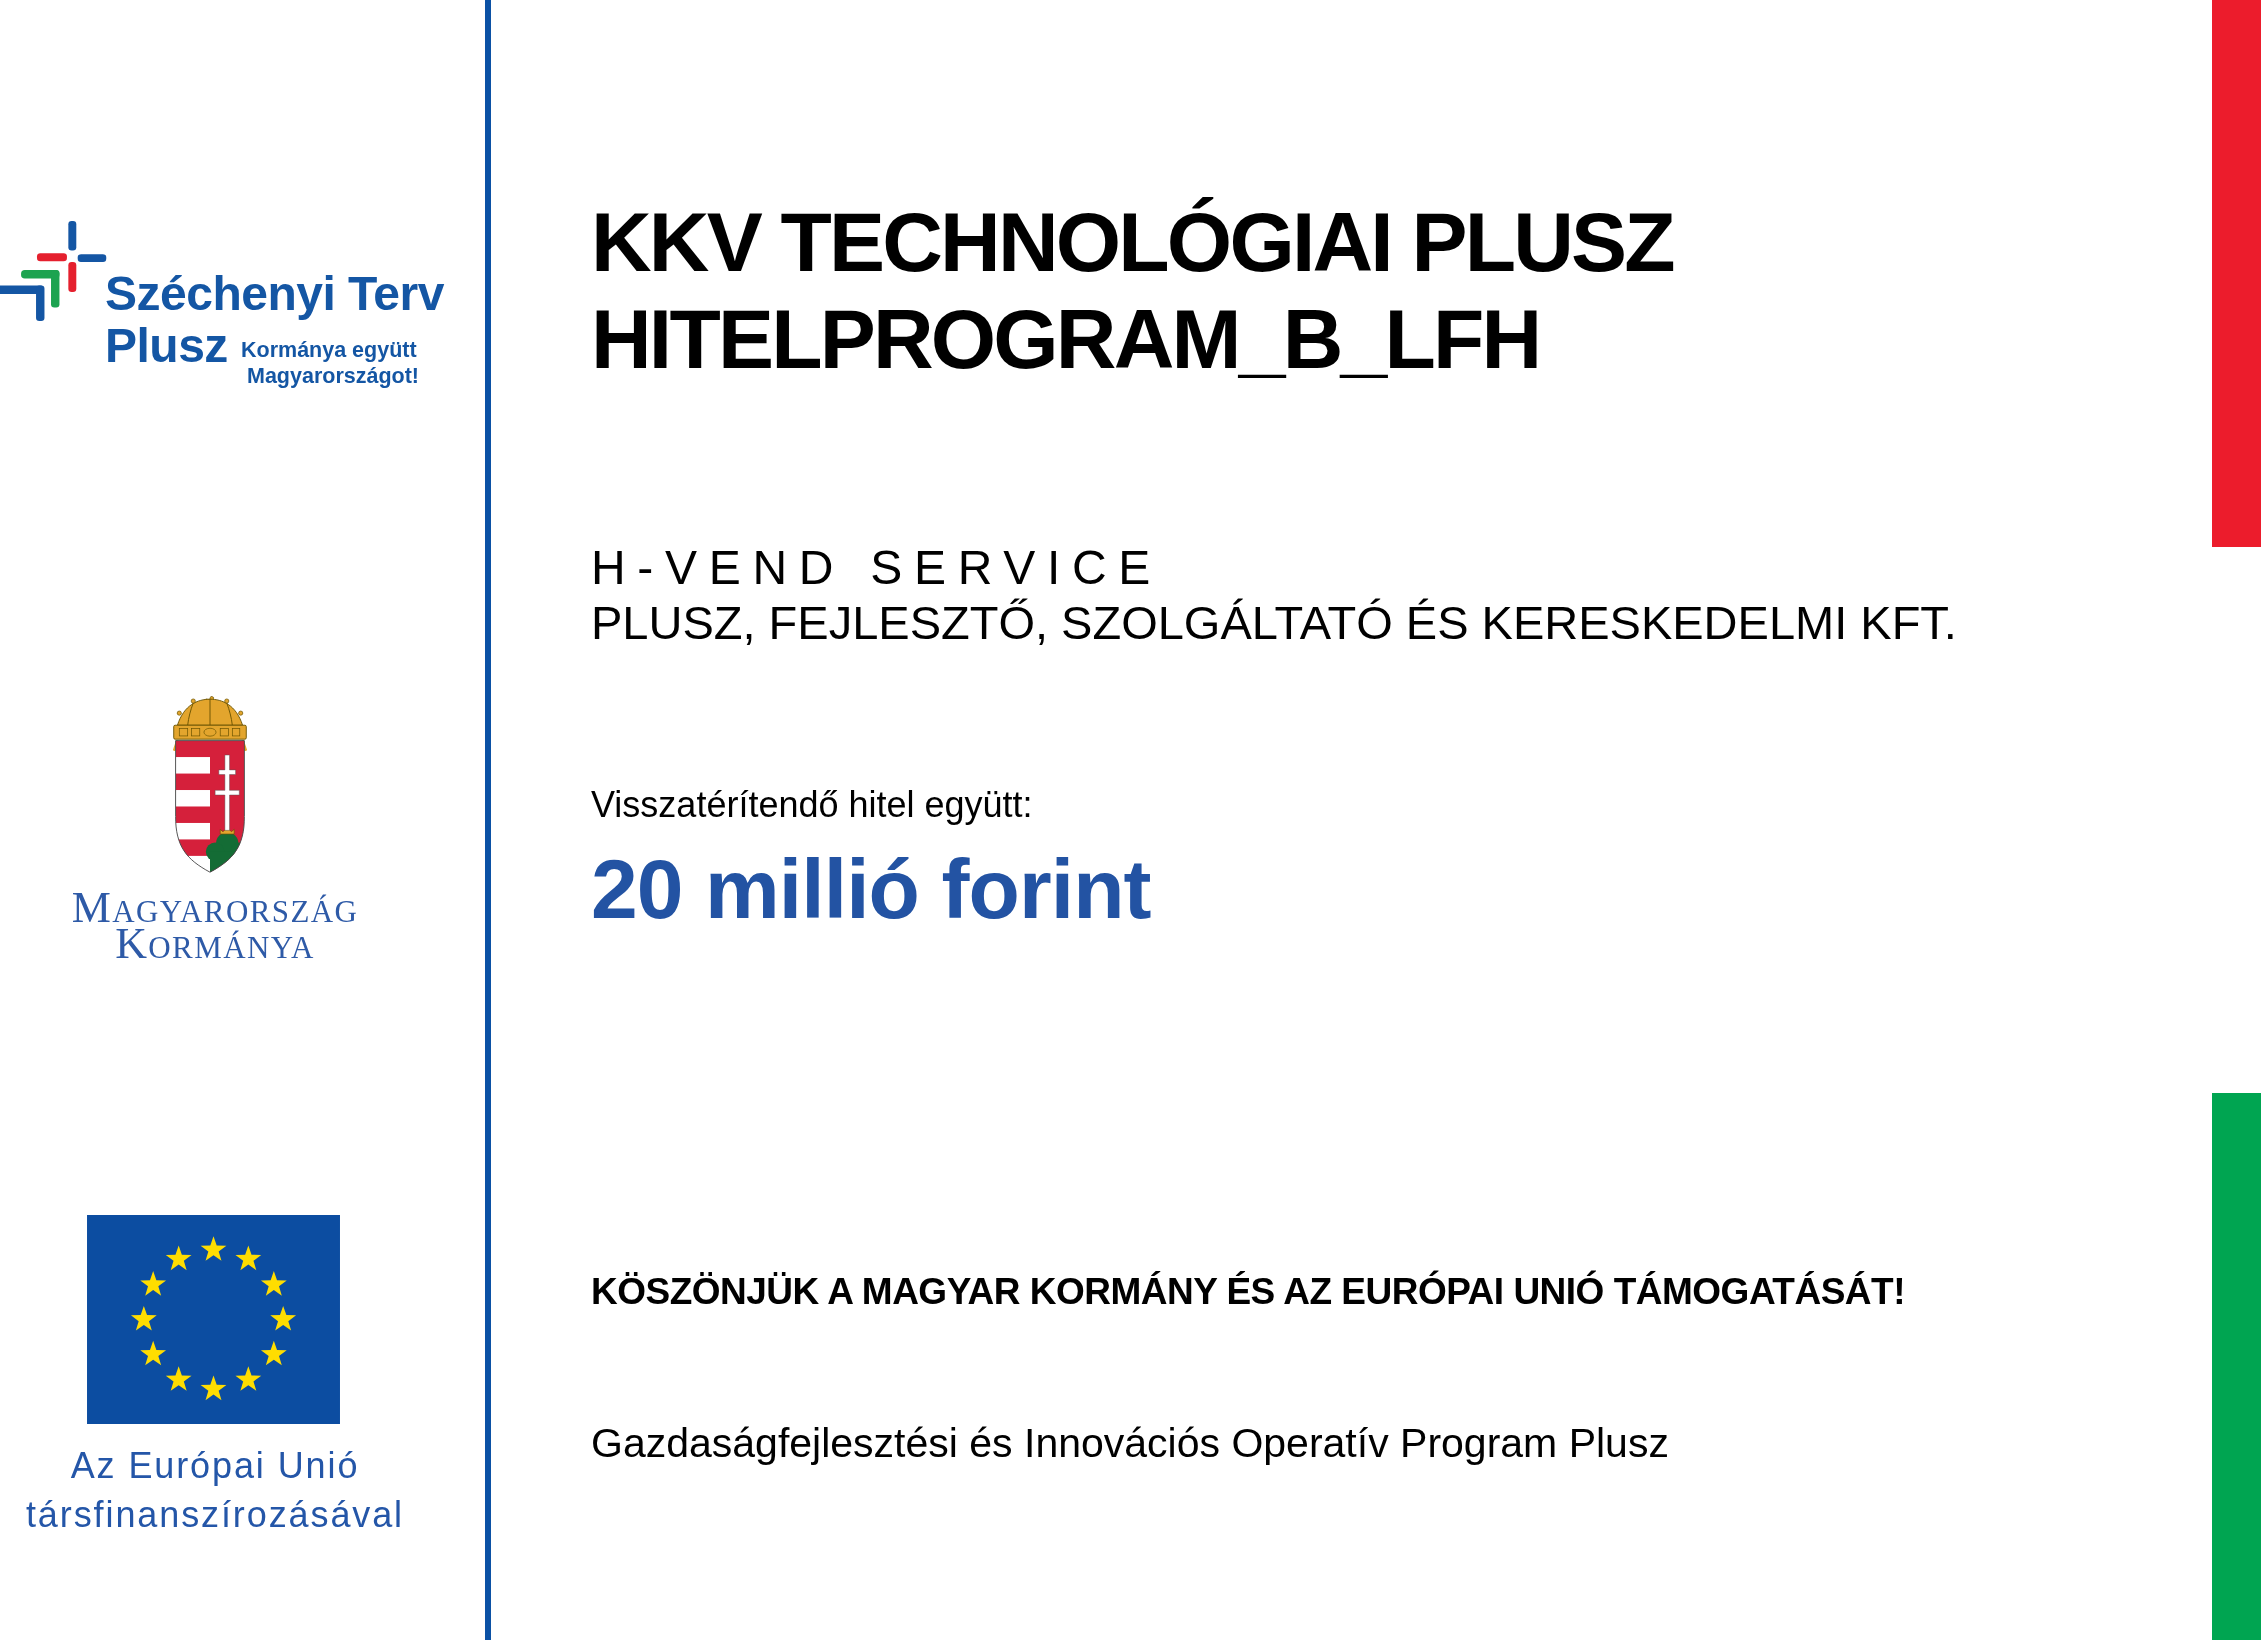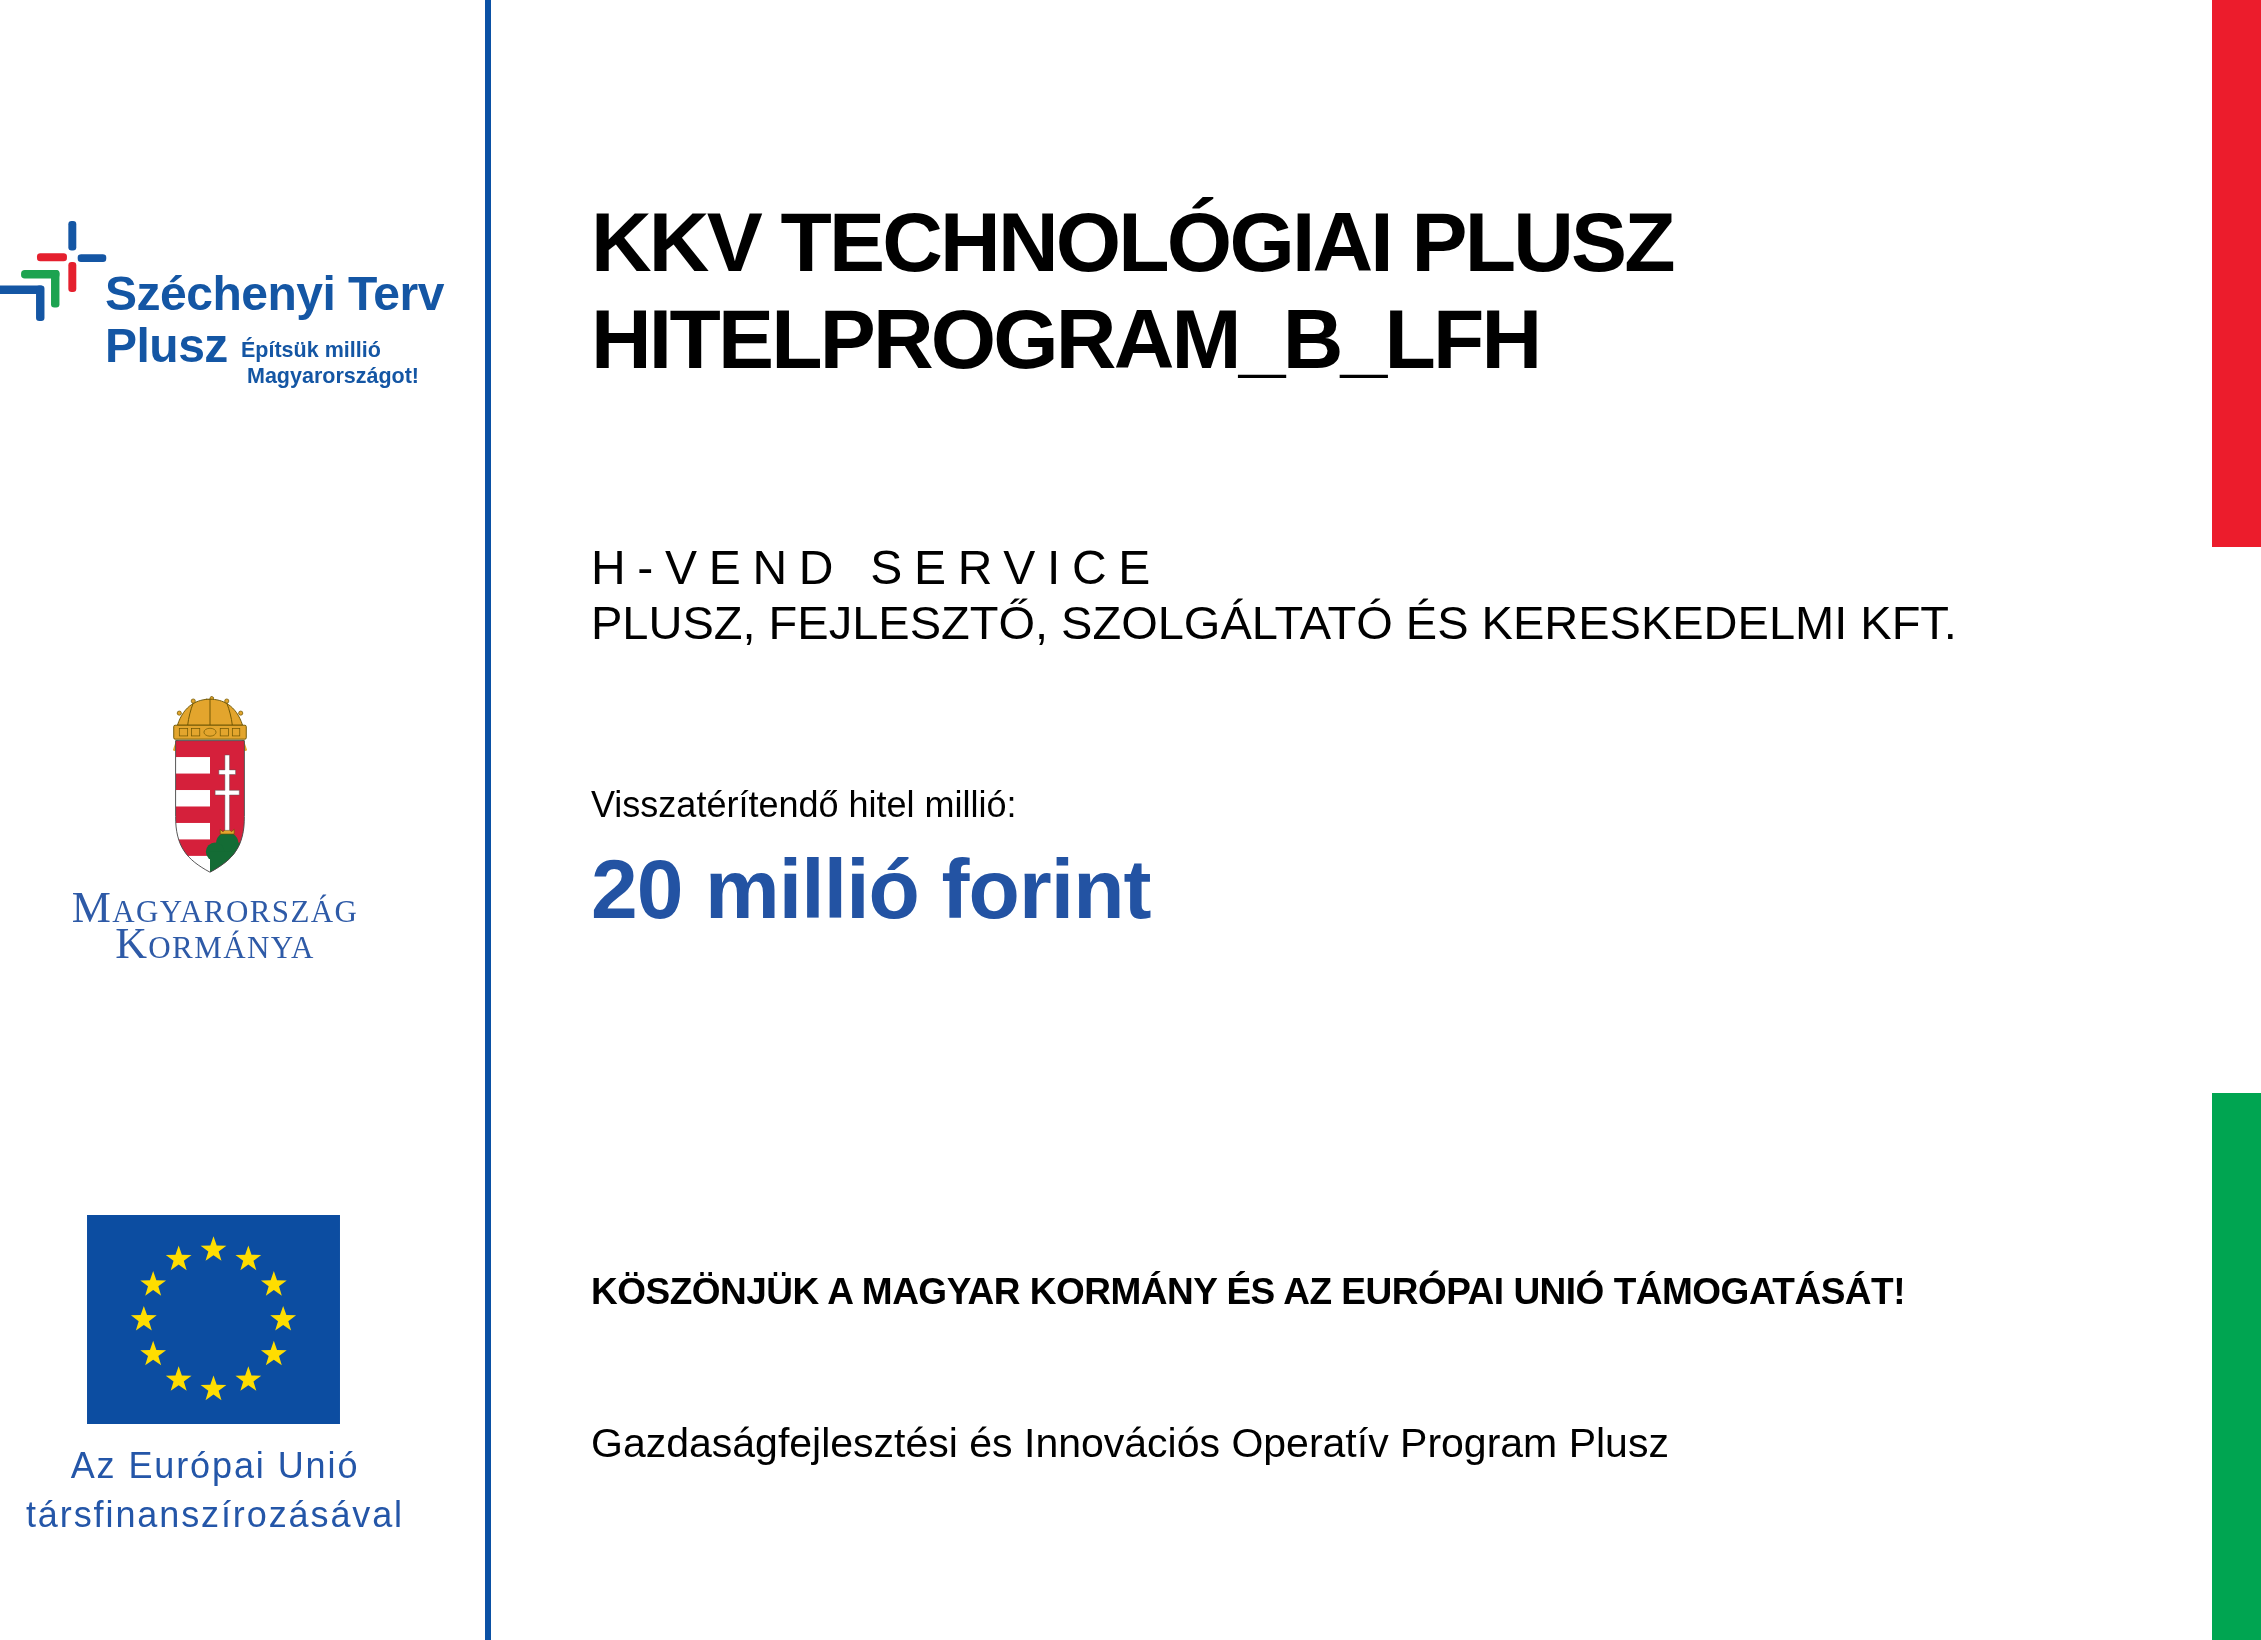--- a/index.html
+++ b/index.html
@@ -74,21 +74,21 @@
     <rect x="146" y="96" width="17" height="64" rx="7" fill="var(--logo-red)"></rect>
     <rect x="45" y="113" width="82" height="18" rx="8" fill="var(--logo-green)"></rect>
     <rect x="109" y="113" width="18" height="80" rx="7" fill="var(--logo-green)"></rect>
     <rect x="-14" y="146" width="108" height="18" rx="8" fill="var(--accent-blue)"></rect>
     <rect x="77" y="146" width="18" height="76" rx="7" fill="var(--accent-blue)"></rect>
   </svg>
   <div class="abs brand">
     <div>Széchenyi Terv</div>
     <div>Plusz</div>
   </div>
-  <div class="abs tagline tagline1">Építsük millió</div>
+  <div class="abs tagline tagline1">Kormánya együtt</div>
   <div class="abs tagline tagline2">Magyarországot!</div>
 
   <svg class="coat-of-arms" viewBox="0 0 172 381" aria-hidden="true">
     <defs>
       <clipPath id="shieldClip">
         <path d="M12,95 H160 V258 C160,323 136,351 86,378 C36,351 12,323 12,258 Z"></path>
       </clipPath>
     </defs>
 
     <g transform="translate(86,16) rotate(18)" stroke="#6b5300" stroke-width="1.5" fill="#E3A52D">
@@ -155,19 +155,19 @@
   </svg>
   <div class="abs eu-line eu1">Az Európai Unió</div>
   <div class="abs eu-line eu2">társfinanszírozásával</div>
 
   <div class="abs company1">H-VEND SERVICE</div>
   <div class="abs title">
     <div>KKV TECHNOLÓGIAI PLUSZ</div>
     <div>HITELPROGRAM_B_LFH</div>
   </div>
   <div class="abs company2">PLUSZ, FEJLESZTŐ, SZOLGÁLTATÓ ÉS KERESKEDELMI KFT.</div>
-  <div class="abs amount-label">Visszatérítendő hitel millió:</div>
+  <div class="abs amount-label">Visszatérítendő hitel együtt:</div>
   <div class="abs amount-value">20 millió forint</div>
   <div class="abs thanks">KÖSZÖNJÜK A MAGYAR KORMÁNY ÉS AZ EURÓPAI UNIÓ TÁMOGATÁSÁT!</div>
   <div class="abs program">Gazdaságfejlesztési és Innovációs Operatív Program Plusz</div>
 
 </div>
 
 
 </body></html>

